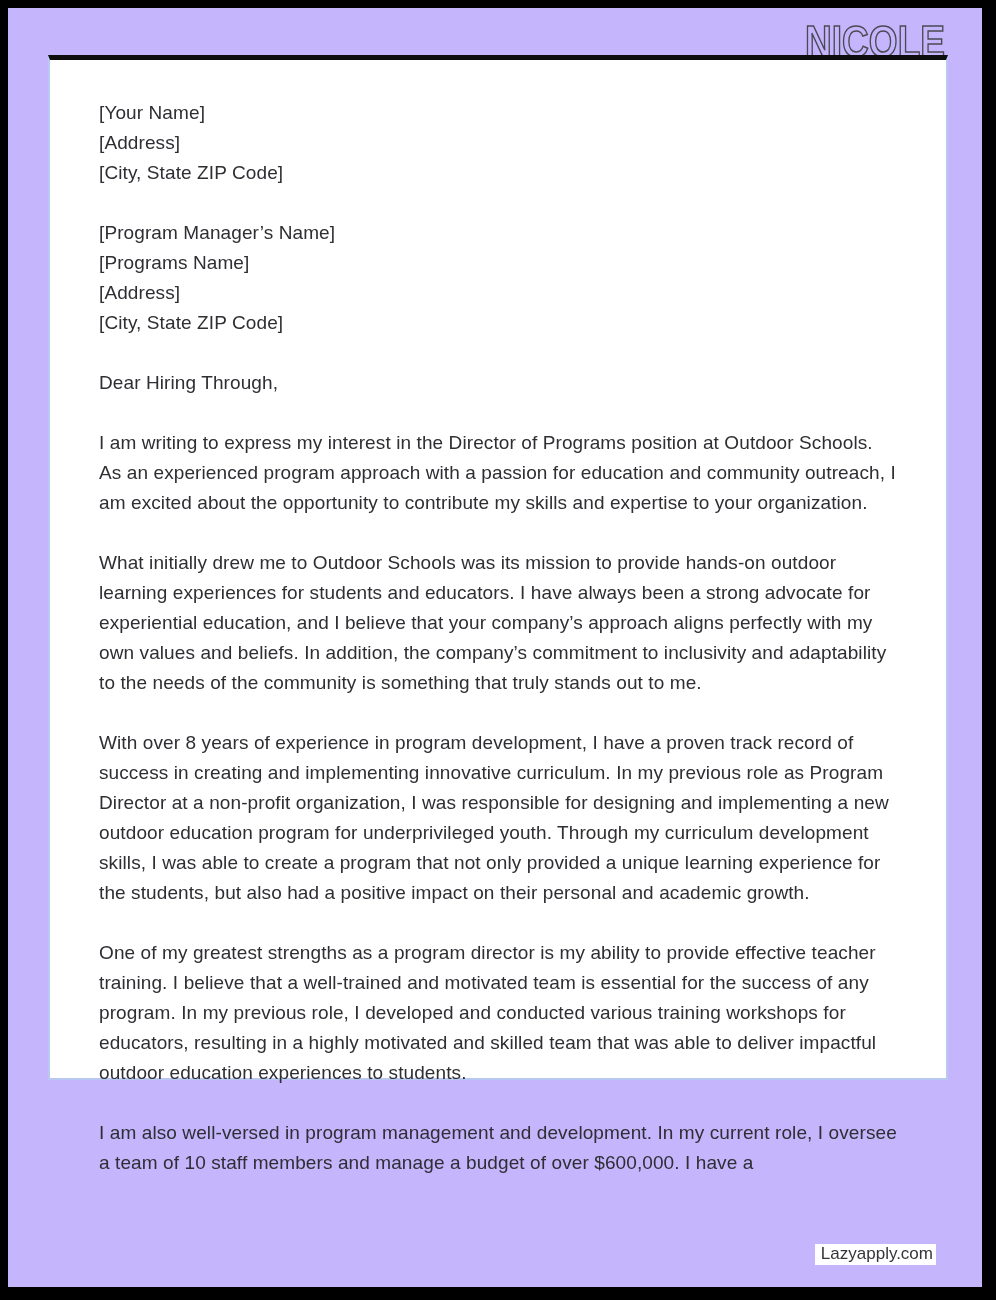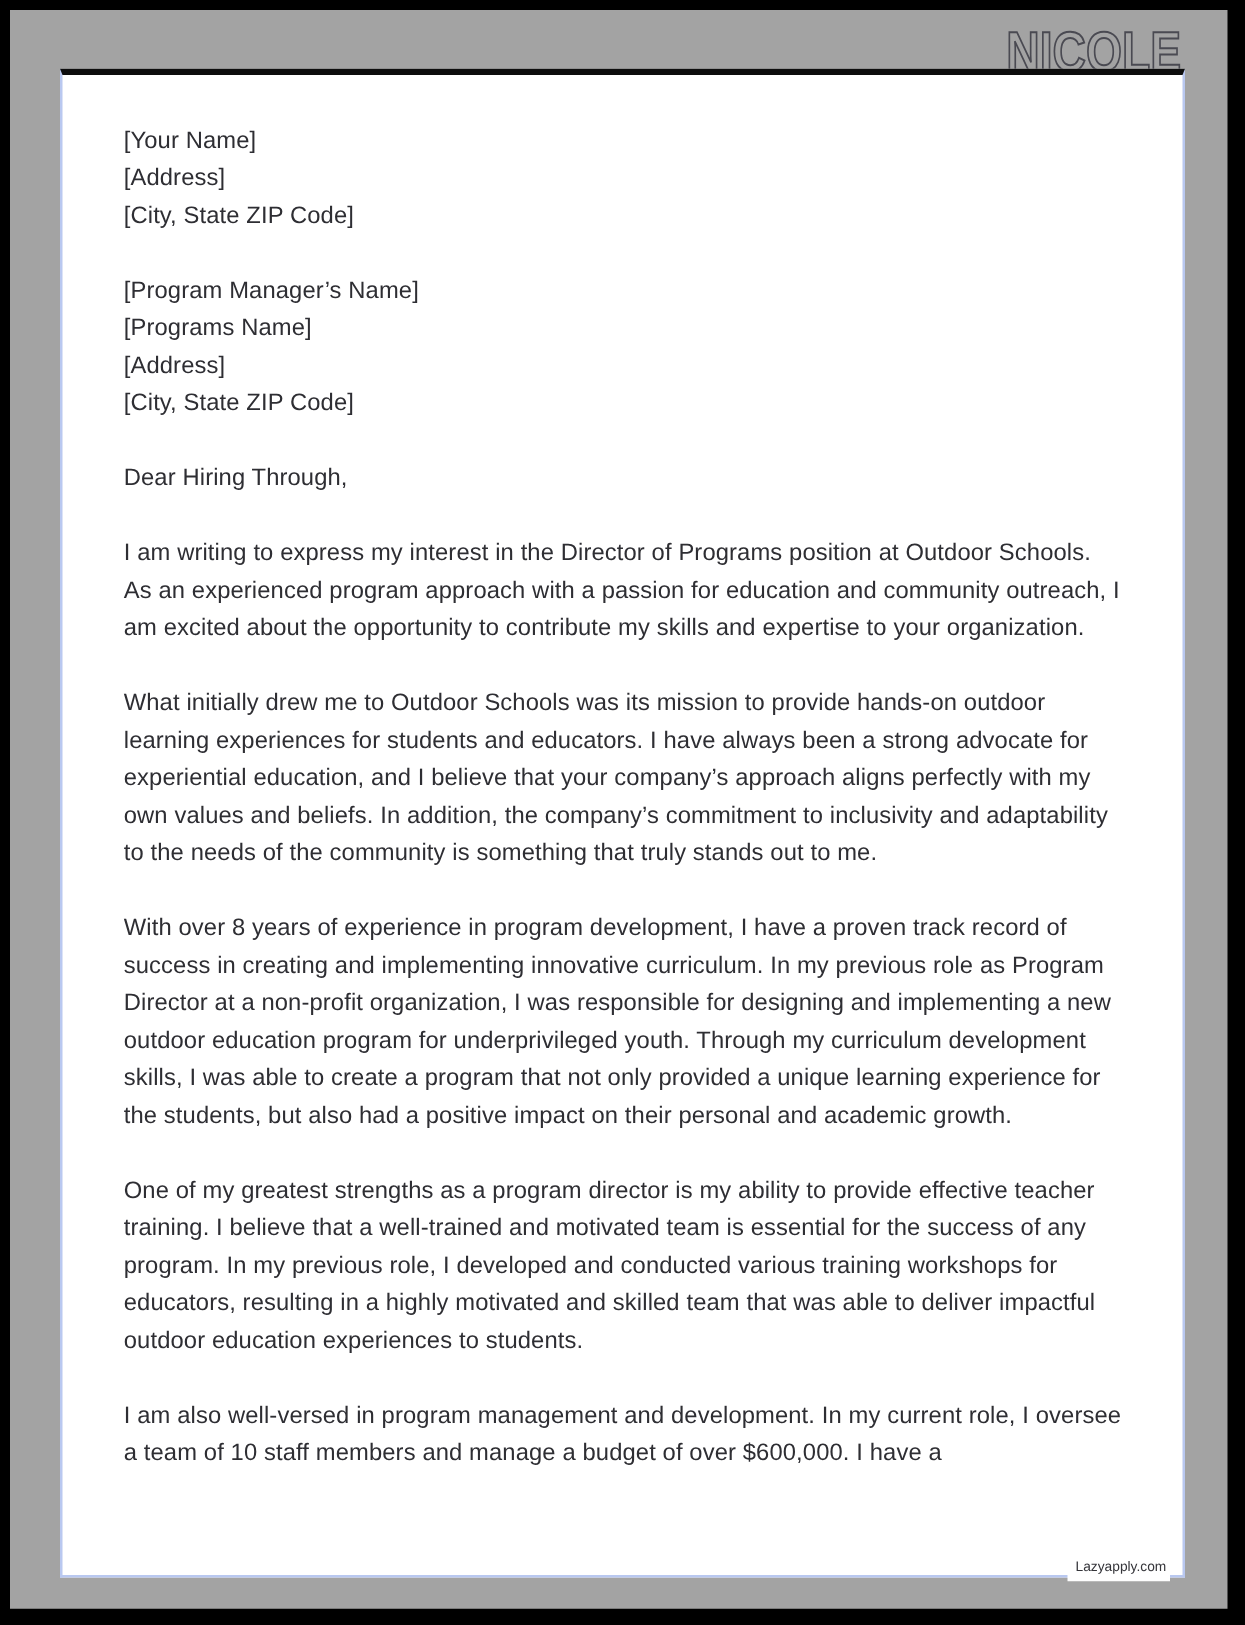--- a/index.html
+++ b/index.html
@@ -9,36 +9,36 @@
     font-family: "Liberation Sans", sans-serif;
   }
   .canvas {
     position: relative;
     width: 996px;
     height: 1300px;
     box-sizing: border-box;
     border-style: solid;
     border-color: #000000;
     border-width: 8px 14px 13px 8px;
-    background: #a3a3a3;
+    background: #c4b5fd;
     overflow: hidden;
   }
   .logo {
     position: absolute;
     top: 8px;
     right: 33px;
     width: 160px;
     height: 50px;
   }
   .page {
     position: absolute;
     left: 40px;            
     top: 47px;             
     width: 900px;
-    height: 1207px;
+    height: 1025px;
     box-sizing: border-box;
     background: #ffffff;
     border-top: 5px solid #0d0d0d;
     border-left: 2px solid #b9c8f0;
     border-right: 2px solid #b9c8f0;
     border-bottom: 2px solid #b9c8f0;
     padding: 0 49px;
     overflow: visible;
   }
   .content {
@@ -50,21 +50,21 @@
   .block { margin: 30px 0 0 0; }
   .block.first { margin-top: 38px; }
   .addr-line { white-space: nowrap; }
   .para { margin: 30px 0 0 0; }
   .watermark {
     position: absolute;
     top: 1236px;
     right: 46px;
     background: #ffffff;
     padding: 2px 3px 3px 6px;
-    font-size: 11px;
+    font-size: 17px;
     line-height: 16px;
     color: #35353a;
     z-index: 5;
   }
 </style>
 </head>
 <body>
 
 <div class="canvas">
 

